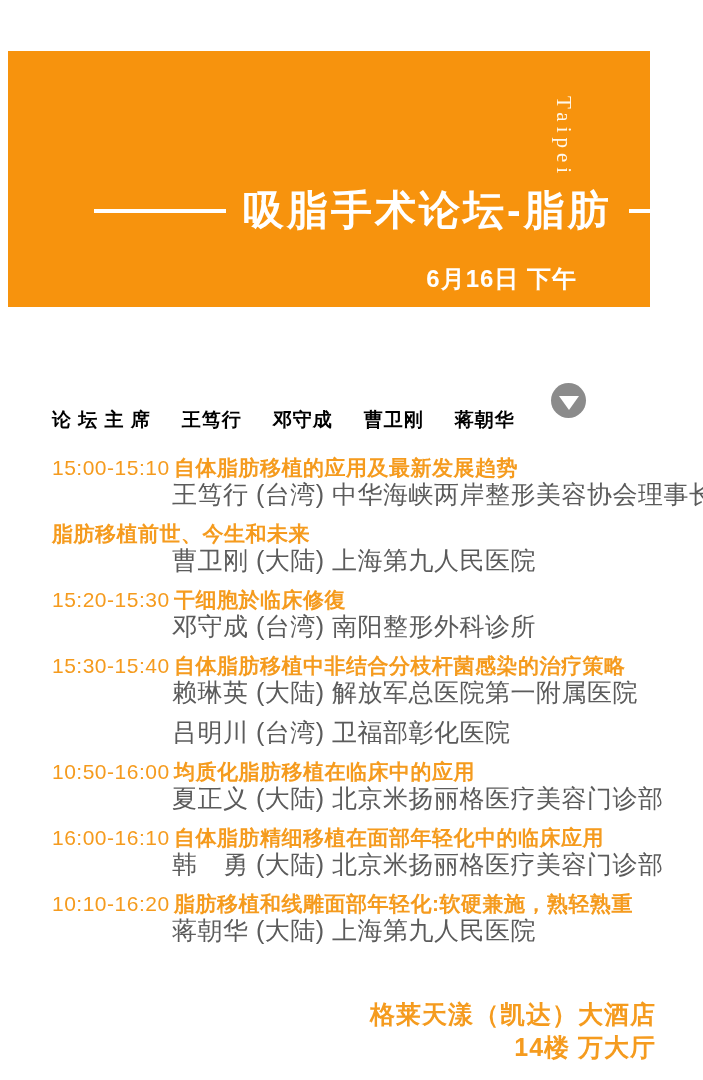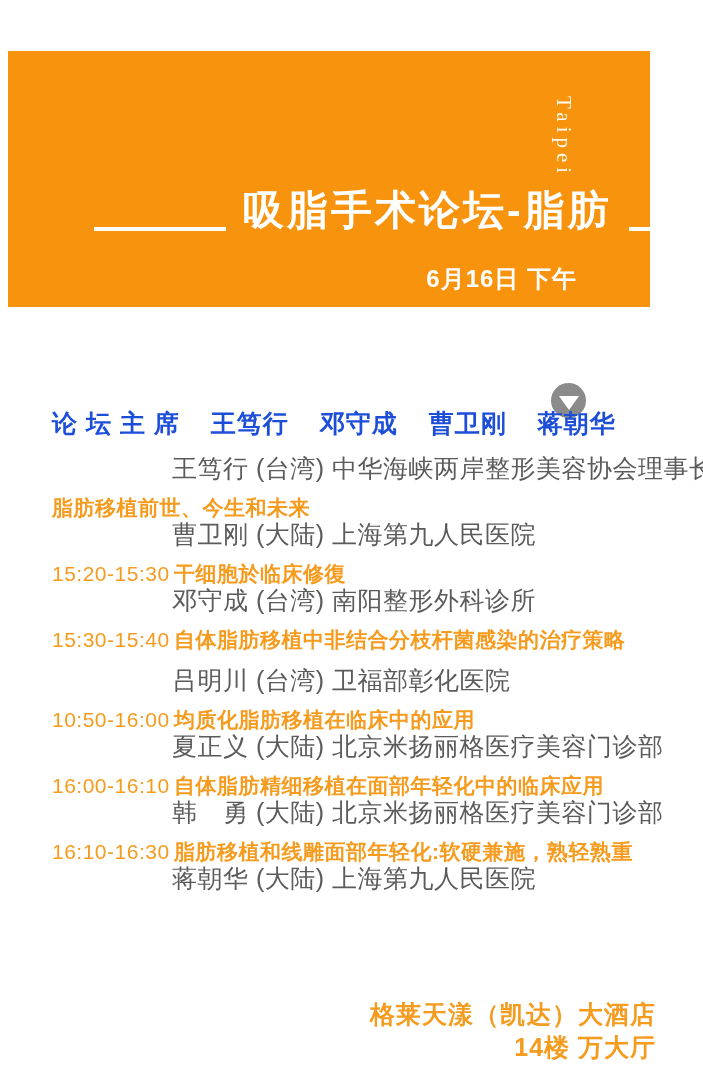--- a/index.html
+++ b/index.html
@@ -13,21 +13,21 @@
     background:#F7930D;
   }
   .taipei {
     position:absolute; top:45px; right:74px;
     writing-mode:vertical-rl;
     font-family:"Liberation Serif", serif;
     font-size:21px; letter-spacing:5px; color:rgba(255,252,245,0.96);
   }
   .title-row {
     position:absolute; top:139px; left:86px; right:0;
-    display:flex; align-items:flex-end;
+    display:flex; align-items:center;
   }
   .title-dash { height:4px; background:#ffffff; }
   .dash-left  { width:132px; margin-right:17px; flex:none; }
   .dash-right { flex:1; margin-left:17px; }
   .banner-title {
     margin:0; color:#ffffff; font-size:41px; font-weight:700;
     letter-spacing:3px; white-space:nowrap; line-height:1;
   }
   .banner-date {
     position:absolute; top:192px; right:73px;
@@ -41,21 +41,21 @@
   }
   .tri-down {
     width:0; height:0; margin-top:4px;
     border-left:10px solid transparent; border-right:10px solid transparent;
     border-top:14px solid #ffffff;
   }
   
   .chairs {
     position:absolute; left:52px; top:407px;
     display:flex; gap:31px; align-items:flex-start;
-    color:#1d4ed8; font-size:25px; font-weight:700; letter-spacing:1px;
+    color:#000000; font-size:19px; font-weight:700; letter-spacing:1px;
     white-space:nowrap;
   }
   
   .sessions { position:absolute; left:52px; top:455px; width:600px; }
   .session { margin-bottom:14px; }
   .session-row { display:flex; align-items:baseline; line-height:26px; }
   .session-time {
     flex:none; width:122px; color:#F59B1E; font-size:21px; font-weight:500;
     letter-spacing:0.5px;
   }
@@ -99,20 +99,24 @@
     <span class="chair-name">邓守成</span>
 
     <span class="chair-name">曹卫刚</span>
 
     <span class="chair-name">蒋朝华</span>
   </div>
 
 <div class="sessions">
 
     <div class="session">
+      <div class="session-row">
+        <span class="session-time">15:00-15:10</span>
+        <span class="session-title">自体脂肪移植的应用及最新发展趋势</span>
+      </div>
       <div class="session-speaker">王笃行 (台湾) 中华海峡两岸整形美容协会理事长</div>
     </div>
 
     <div class="session">
       <div class="session-row">
         <span class="session-title">脂肪移植前世、今生和未来</span>
       </div>
       <div class="session-speaker">曹卫刚 (大陆) 上海第九人民医院</div>
     </div>
 
@@ -122,20 +126,21 @@
         <span class="session-title">干细胞於临床修復</span>
       </div>
       <div class="session-speaker">邓守成 (台湾) 南阳整形外科诊所</div>
     </div>
 
     <div class="session">
       <div class="session-row">
         <span class="session-time">15:30-15:40</span>
         <span class="session-title">自体脂肪移植中非结合分枝杆菌感染的治疗策略</span>
       </div>
+      <div class="session-speaker">赖琳英 (大陆) 解放军总医院第一附属医院</div>
     </div>
 
     <div class="session">
       <div class="session-speaker">吕明川 (台湾) 卫福部彰化医院</div>
     </div>
 
     <div class="session">
       <div class="session-row">
         <span class="session-time">10:50-16:00</span>
         <span class="session-title">均质化脂肪移植在临床中的应用</span>
@@ -146,21 +151,21 @@
     <div class="session">
       <div class="session-row">
         <span class="session-time">16:00-16:10</span>
         <span class="session-title">自体脂肪精细移植在面部年轻化中的临床应用</span>
       </div>
       <div class="session-speaker">韩　勇 (大陆) 北京米扬丽格医疗美容门诊部</div>
     </div>
 
     <div class="session">
       <div class="session-row">
-        <span class="session-time">16:10-16:30</span>
+        <span class="session-time">10:10-16:20</span>
         <span class="session-title">脂肪移植和线雕面部年轻化:软硬兼施，熟轻熟重</span>
       </div>
       <div class="session-speaker">蒋朝华 (大陆) 上海第九人民医院</div>
     </div>
   </div>
 
 <div class="venue">
   <div class="venue-line1">格莱天漾（凯达）大酒店</div>
   <div class="venue-line2">14楼  万大厅</div>
 </div>

